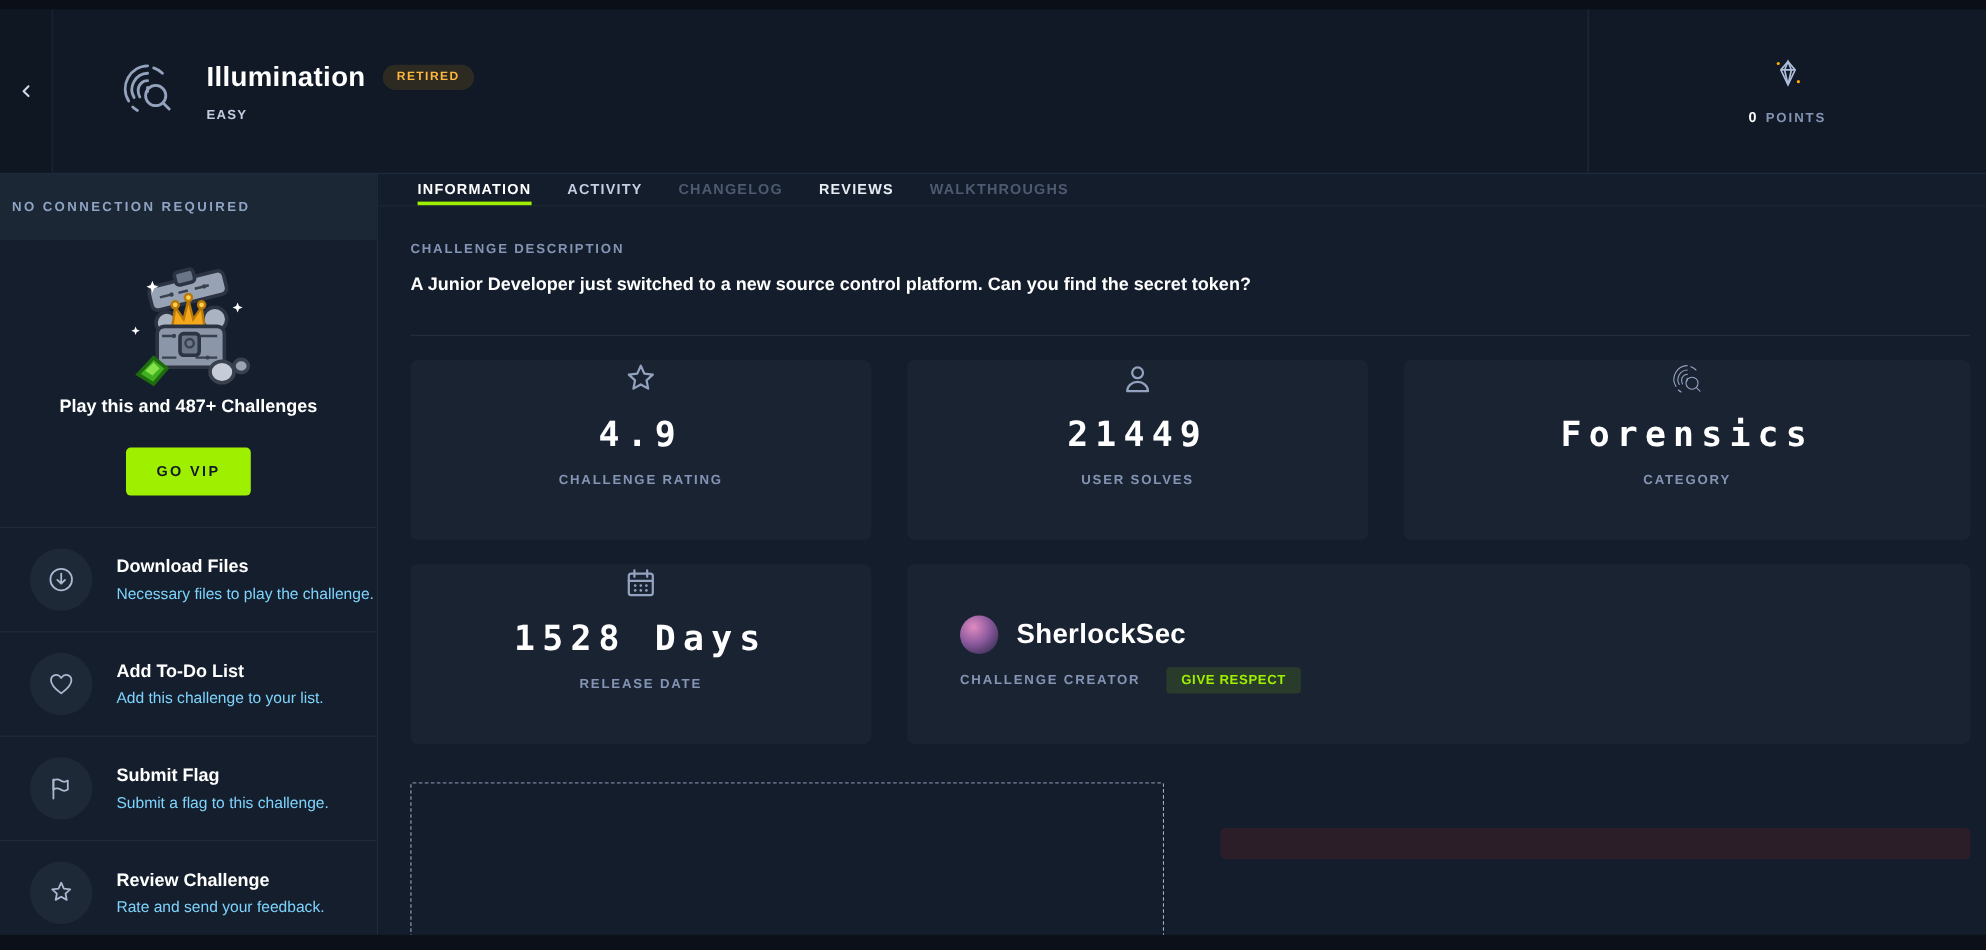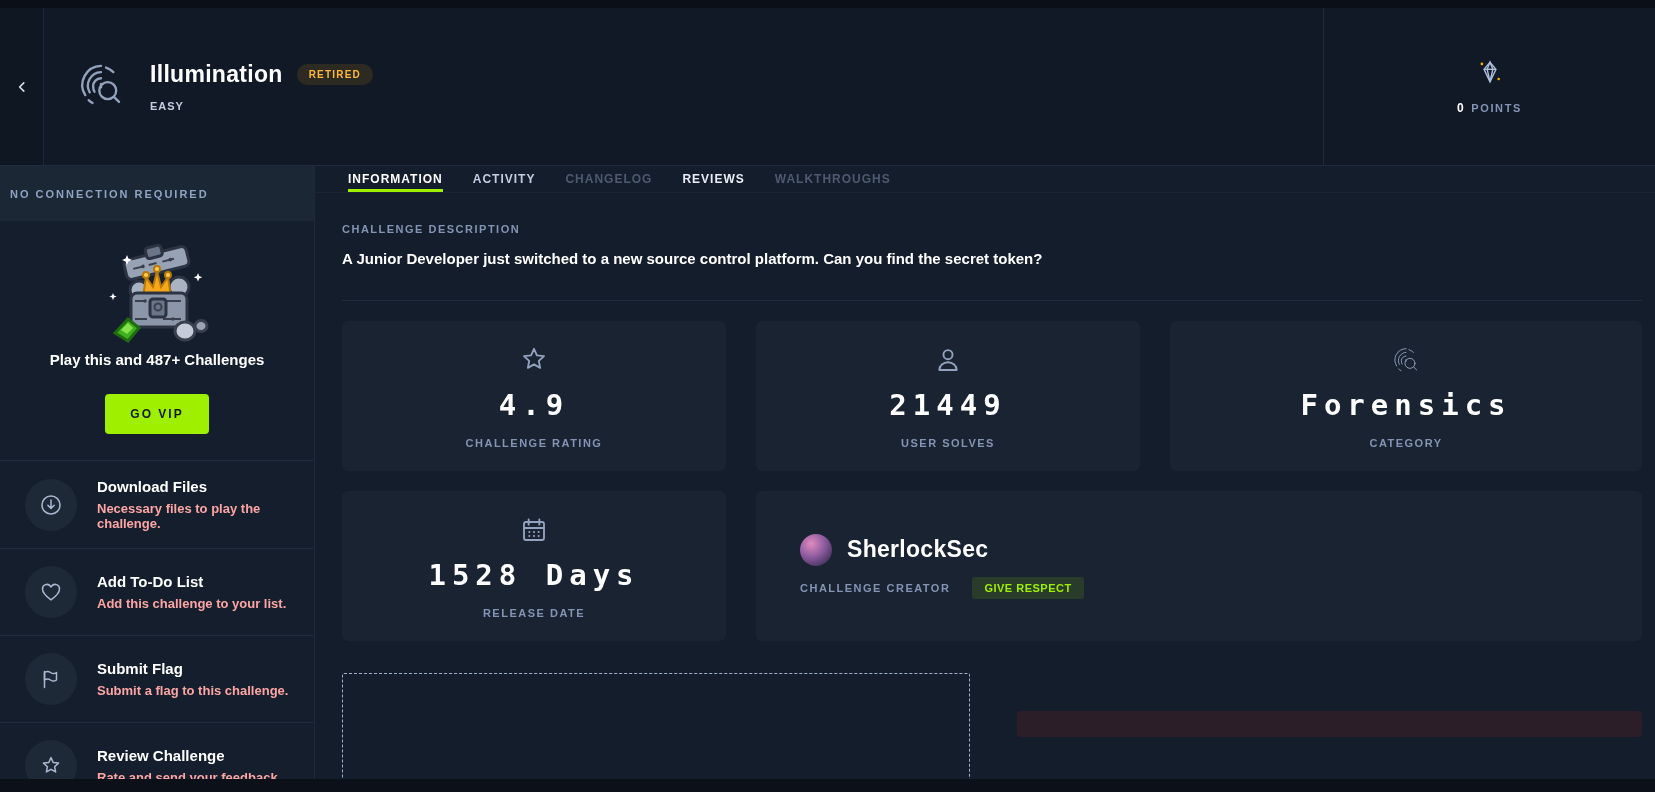--- a/index.html
+++ b/index.html
@@ -6,21 +6,21 @@
     --page-bg:#141d2b; --header-bg:#111927; --card-bg:#1a2332; --accent-green:#9fef00;
     --orange:#ffaf00; --muted:#8494b4; --text:#a4b1cd; --divider:#1f2a3c;
   }
   *{box-sizing:border-box;margin:0;padding:0;}
   body{font-family:"Liberation Sans",sans-serif;background:#0b1019;}
   .screen{position:relative;width:1655px;height:792px;background:var(--page-bg);overflow:hidden;}
   .top-strip{height:8px;background:#0a0f18;}
   .bottom-strip{position:absolute;left:0;right:0;bottom:0;height:13px;background:#0b1019;z-index:9;}
 
   
-  header{display:flex;height:158px;background:var(--header-bg);border-bottom:1px solid var(--divider);}
+  header{display:flex;height:137px;background:var(--header-bg);border-bottom:1px solid var(--divider);gap:22px;}
   .back-col{width:44px;background:#0f1723;border-right:1px solid #1c2838;display:flex;align-items:center;justify-content:center;cursor:pointer;}
   .brand{flex:1;display:flex;align-items:center;padding-left:30px;gap:22px;}
   .challenge-icon svg{width:54px;height:54px;}
   .title-row{display:flex;align-items:center;gap:14px;}
   .title-row h1{color:#fff;font-size:23px;letter-spacing:.3px;}
   .retired{background:rgba(255,175,0,.12);color:#ffb83d;font-size:10px;font-weight:bold;letter-spacing:1.2px;padding:5px 12px;border-radius:11px;}
   .easy{margin-top:12px;color:#c3cde0;font-size:11px;font-weight:bold;letter-spacing:1px;}
   .hsec{display:flex;flex-direction:column;align-items:center;justify-content:center;border-left:1px solid var(--divider);}
   .diff-sec{width:266px;}
   .points-sec{width:332px;}
@@ -37,40 +37,40 @@
     color:#8fa3c3;font-size:11px;font-weight:bold;letter-spacing:2px;}
   .vip-block{display:flex;flex-direction:column;align-items:center;padding:14px 0 26px;border-bottom:1px solid var(--divider);}
   .vip-text{color:#fff;font-size:15px;font-weight:bold;margin-top:8px;}
   .go-vip{margin-top:26px;background:var(--accent-green);color:#111927;border:none;border-radius:4px;
     font-family:"Liberation Sans",sans-serif;font-size:12px;font-weight:bold;letter-spacing:2px;
     padding:13px 25px;cursor:pointer;}
   .side-item{display:flex;align-items:center;gap:20px;padding:17px 0 17px 25px;border-bottom:1px solid var(--divider);cursor:pointer;}
   .icon-circle{flex:0 0 52px;height:52px;border-radius:50%;background:#1e2938;display:flex;align-items:center;justify-content:center;}
   .icon-circle svg{width:24px;height:24px;stroke:#aab8d0;fill:none;stroke-width:1.5;stroke-linecap:round;stroke-linejoin:round;}
   .side-title{color:#fff;font-size:15px;font-weight:bold;}
-  .side-sub{color:#fca5a5;font-size:13px;margin-top:6px;font-weight:bold;}
+  .side-sub{color:#7dd3fc;font-size:13px;margin-top:6px;}
 
   main{flex:1;display:flex;flex-direction:column;}
   .tab-row{height:55px;display:flex;align-items:stretch;padding-left:33px;border-bottom:1px solid rgba(255,255,255,.04);}
   .tab{display:flex;align-items:center;margin-right:30px;position:relative;font-size:12px;font-weight:bold;letter-spacing:1px;cursor:pointer;}
   .tab.active{color:#fff;}
   .tab.active::after{content:"";position:absolute;left:0;right:0;bottom:0;height:3px;background:var(--accent-green);}
   .tab.normal{color:#c3cde0;}
   .tab.bright{color:#e8edf5;}
   .tab.dim{color:#4e5a72;}
   .share-btn{margin-left:auto;align-self:center;background:#1d2838;color:#51648c;font-size:11px;font-weight:bold;
     letter-spacing:2px;padding:15px 28px;border-radius:4px 0 0 4px;cursor:pointer;}
 
   .content{padding:0 13px 0 27px;}
   .desc{padding:30px 0 33px;border-bottom:1px solid #212d3f;}
   .desc-label{color:var(--muted);font-size:11px;font-weight:bold;letter-spacing:1.5px;}
   .desc-text{color:#fff;font-size:15px;font-weight:bold;margin-top:15px;}
 
   .cards-row{display:flex;gap:30px;margin-top:20px;}
-  .card{background:var(--card-bg);border-radius:6px;height:150px;display:flex;flex-direction:column;align-items:center;justify-content:center;}
+  .card{background:var(--card-bg);border-radius:6px;height:150px;display:flex;flex-direction:column;align-items:center;justify-content:flex-start;}
   .w384{width:384px;} .w472{width:472px;} .w886{width:886px;}
   .stat-icon svg{width:32px;height:32px;stroke:#93a2bf;fill:none;stroke-width:1.4;stroke-linecap:round;stroke-linejoin:round;}
   .stat-value{font-family:"DejaVu Sans Mono",monospace;color:#fff;font-size:29px;font-weight:bold;letter-spacing:6px;margin-top:8px;}
   .stat-label{color:var(--muted);font-size:11px;font-weight:bold;letter-spacing:1.5px;margin-top:15px;}
 
   .creator{align-items:flex-start;justify-content:center;padding-left:44px;}
   .creator-top{display:flex;align-items:center;gap:15px;}
   .avatar{width:32px;height:32px;border-radius:50%;background:radial-gradient(circle at 35% 30%,#e08bbf,#8c5a9e 45%,#46355f 80%);}
   .creator-name{color:#fff;font-size:23px;font-weight:bold;letter-spacing:.3px;cursor:pointer;}
   .creator-bottom{display:flex;align-items:center;gap:22px;margin-top:11px;}

